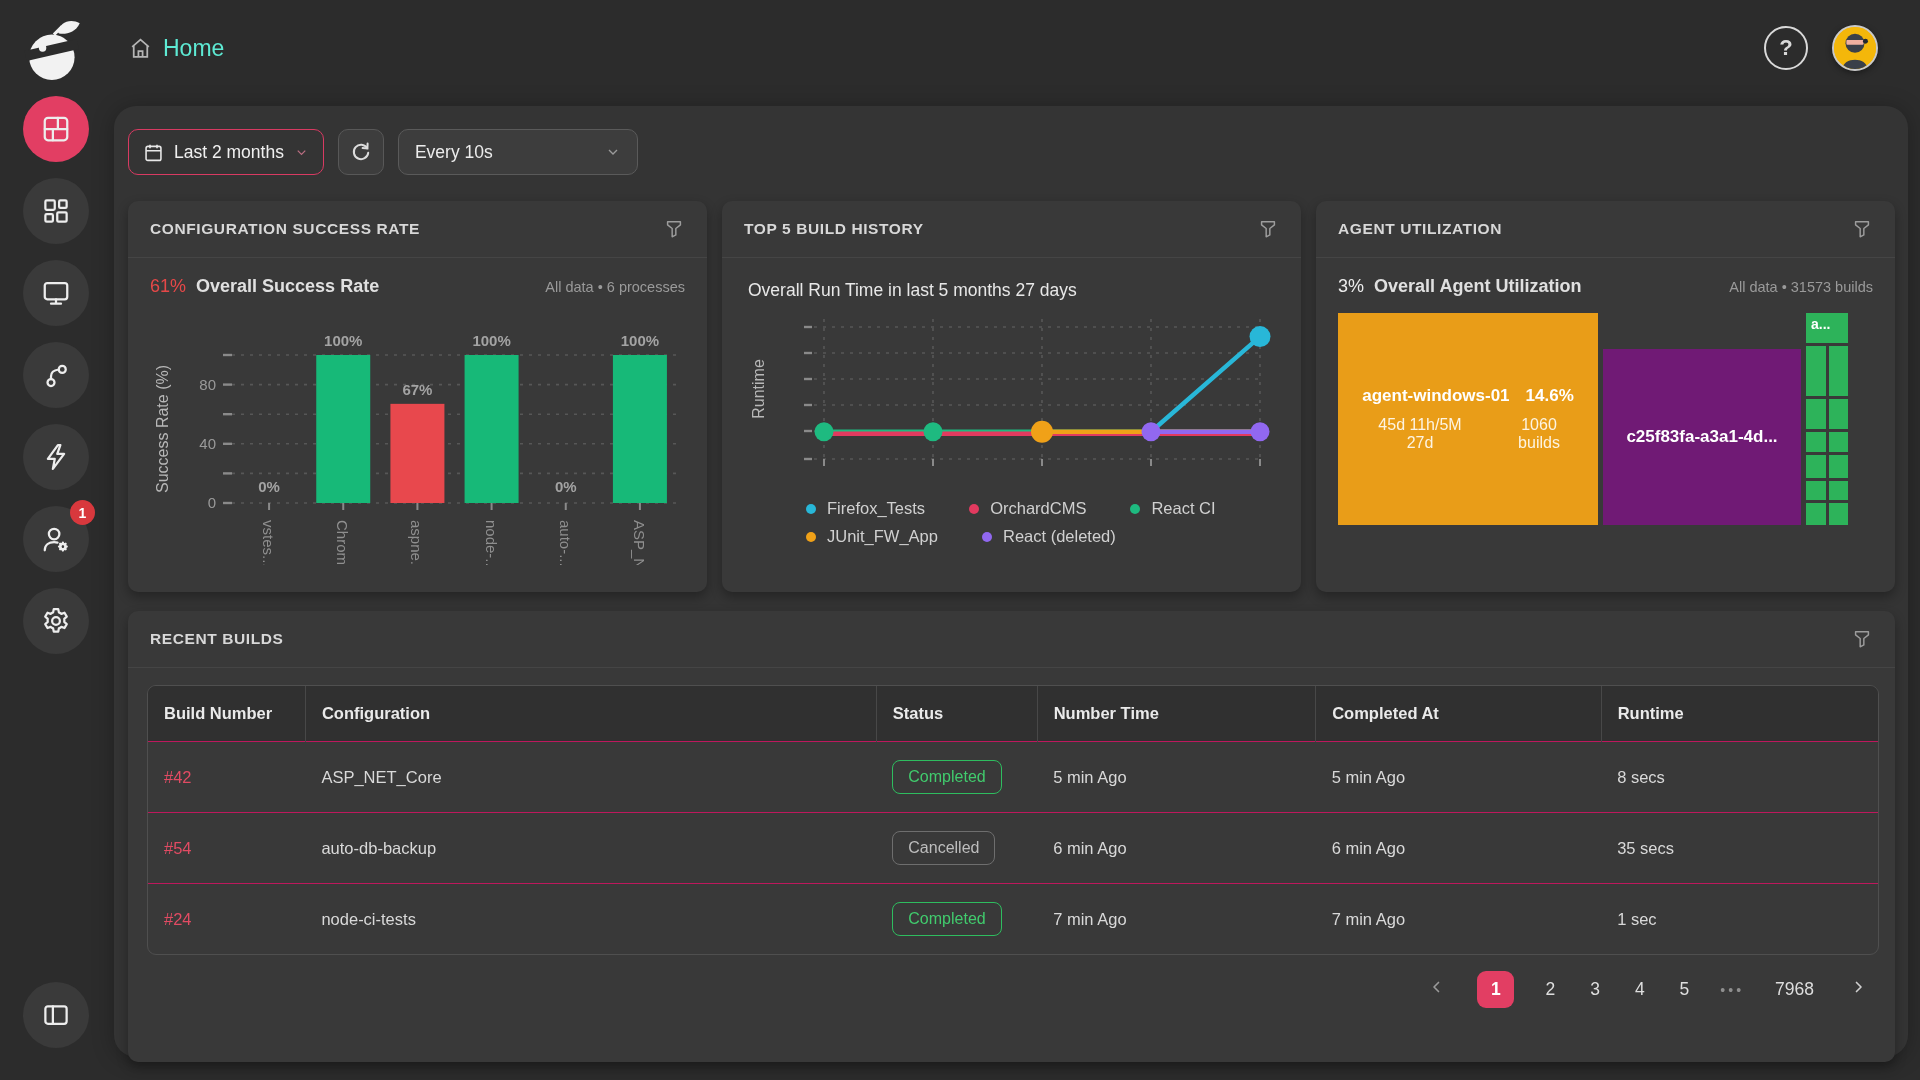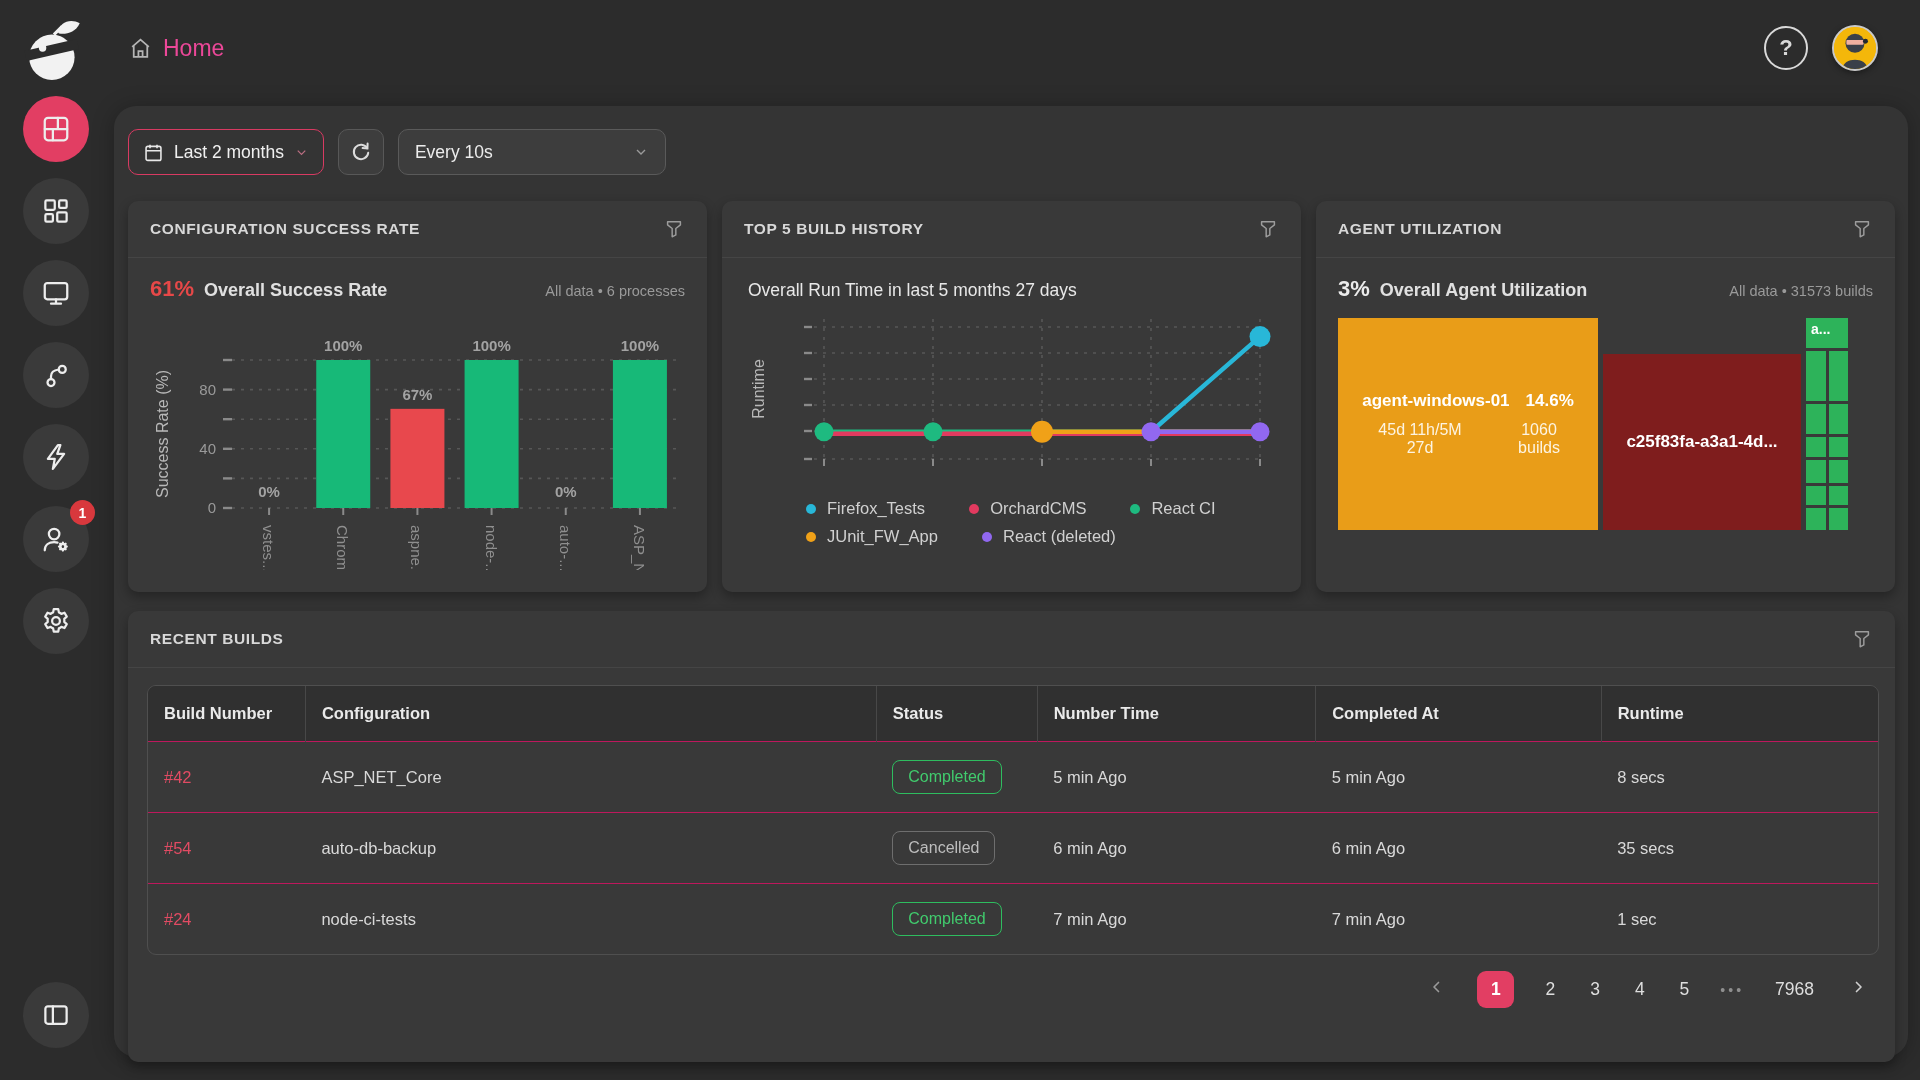--- a/index.html
+++ b/index.html
@@ -17,21 +17,21 @@
   .navbtn.active{background:#e23e63;}
   .navbtn svg{stroke:#ededed;fill:none;stroke-width:1.8;stroke-linecap:round;stroke-linejoin:round;}
   .navbtn .badge{position:absolute;top:-6px;right:-6px;width:25px;height:25px;border-radius:50%;
           background:#d8383d;color:#fff;font-size:14px;font-weight:bold;display:flex;
           align-items:center;justify-content:center;}
   .navbtn.collapse-btn{margin-top:auto;margin-bottom:32px;}
 
   
   .topbar{position:absolute;left:112px;top:0;right:0;height:96px;display:flex;align-items:center;
           padding:0 42px 0 16px;}
-  .breadcrumb{display:flex;align-items:center;gap:10px;font-size:23px;color:#ec4899;cursor:pointer;}
+  .breadcrumb{display:flex;align-items:center;gap:10px;font-size:23px;color:#5eead4;cursor:pointer;}
   .breadcrumb svg{stroke:#b5b5b5;fill:none;stroke-width:1.7;}
   .topbar-right{margin-left:auto;display:flex;align-items:center;gap:24px;}
   .help-btn{width:44px;height:44px;border-radius:50%;border:2.5px solid #d9d9d9;background:transparent;
           color:#d9d9d9;font-size:22px;font-weight:bold;display:flex;align-items:center;
           justify-content:center;cursor:pointer;font-family:inherit;}
   .avatar{width:46px;height:46px;border-radius:50%;border:2px solid #c9c9c9;overflow:hidden;
           cursor:pointer;background:#f4b70a;box-shadow:0 2px 6px rgba(0,0,0,.4);}
 
   
   .panel{position:absolute;left:114px;top:106px;width:1794px;height:951px;background:#343434;
@@ -41,38 +41,38 @@
   .toolbar{display:flex;gap:14px;align-items:center;height:46px;margin-top:11px;}
   .date-btn{display:flex;align-items:center;gap:10px;height:46px;padding:0 14px;border-radius:10px;
          border:1px solid #d83a62;background:transparent;color:#f0f0f0;font-size:17.5px;
          cursor:pointer;font-family:inherit;}
   .date-btn svg.cal{stroke:#e8e8e8;fill:none;stroke-width:1.8;}
   .chev{stroke:#9a9a9a;fill:none;stroke-width:2;}
   .date-btn .chev{stroke:#bb6e82;}
   .refresh-btn{width:46px;height:46px;border-radius:10px;border:1px solid #585858;background:#3d3d3d;
          display:flex;align-items:center;justify-content:center;cursor:pointer;}
   .refresh-btn svg{stroke:#dcdcdc;fill:none;stroke-width:2;stroke-linecap:round;}
-  .interval-select{display:flex;align-items:center;height:46px;width:268px;padding:0 16px;
+  .interval-select{display:flex;align-items:center;height:46px;width:240px;padding:0 16px;
          border-radius:10px;border:1px solid #5a5a5a;background:#3d3d3d;color:#ececec;
          font-size:17.5px;cursor:pointer;}
   .interval-select .chev{margin-left:auto;}
 
   
   .cards-row{display:flex;gap:15px;margin-top:26px;}
   .card{background:#393939;border-radius:10px;box-shadow:0 5px 12px rgba(0,0,0,.32);
         display:flex;flex-direction:column;}
   .card.small{width:579px;height:391px;}
   .card-header{height:57px;display:flex;align-items:center;padding:0 22px;
         border-bottom:1px solid #454545;flex:none;}
   .card-title{font-size:15.5px;font-weight:bold;letter-spacing:.6px;color:#d8d8d8;}
   .funnel{margin-left:auto;cursor:pointer;display:flex;}
   .funnel svg{stroke:#9c9c9c;fill:none;stroke-width:1.6;stroke-linejoin:round;}
   .card-body{padding:18px 22px 10px 22px;flex:1;display:flex;flex-direction:column;}
   .headline{display:flex;align-items:baseline;}
-  .headline .big{font-size:22px;font-weight:bold;}
+  .headline .big{font-size:18px;font-weight:normal;}
   .headline .big.red{color:#e64848;}
   .headline .big.white{color:#ececec;}
   .headline .lbl{font-size:18px;font-weight:bold;color:#e0e0e0;margin-left:10px;}
   .headline .scope{margin-left:auto;font-size:14.5px;color:#9a9a9a;}
   .subtitle{font-size:17.5px;color:#e8e8e8;margin:8px 0 0 4px;}
   svg.chart{display:block;}
 
   
   .legend{margin:4px 0 0 62px;display:flex;flex-direction:column;gap:9px;}
   .legend-row{display:flex;gap:44px;}
@@ -424,21 +424,21 @@
             <div class="tm-block tm-b1" style="background:#e99d18;">
               <div class="tm-title">
                 <span>agent-windows-01</span>
                 <span>14.6%</span>
               </div>
               <div class="tm-stats">
                 <span class="t1">45d 11h/5M 27d</span>
                 <span class="t2">1060 builds</span>
               </div>
             </div>
-            <div class="tm-block tm-b2" style="background:#7f1d1d;margin-top:36px;">
+            <div class="tm-block tm-b2" style="background:#701a75;margin-top:36px;">
               <div class="tm-title">
                 <span>c25f83fa-a3a1-4d...</span>
               </div>
             </div>
             <div class="tm-strip" id="tm-strip">
               <div class="head-cell" style="background:#2db35a;">
                 <span>a...</span>
               </div>
             <div class="cell-row" style="height: 50px;">
                   <div style="background: rgb(45, 179, 90);"></div>

